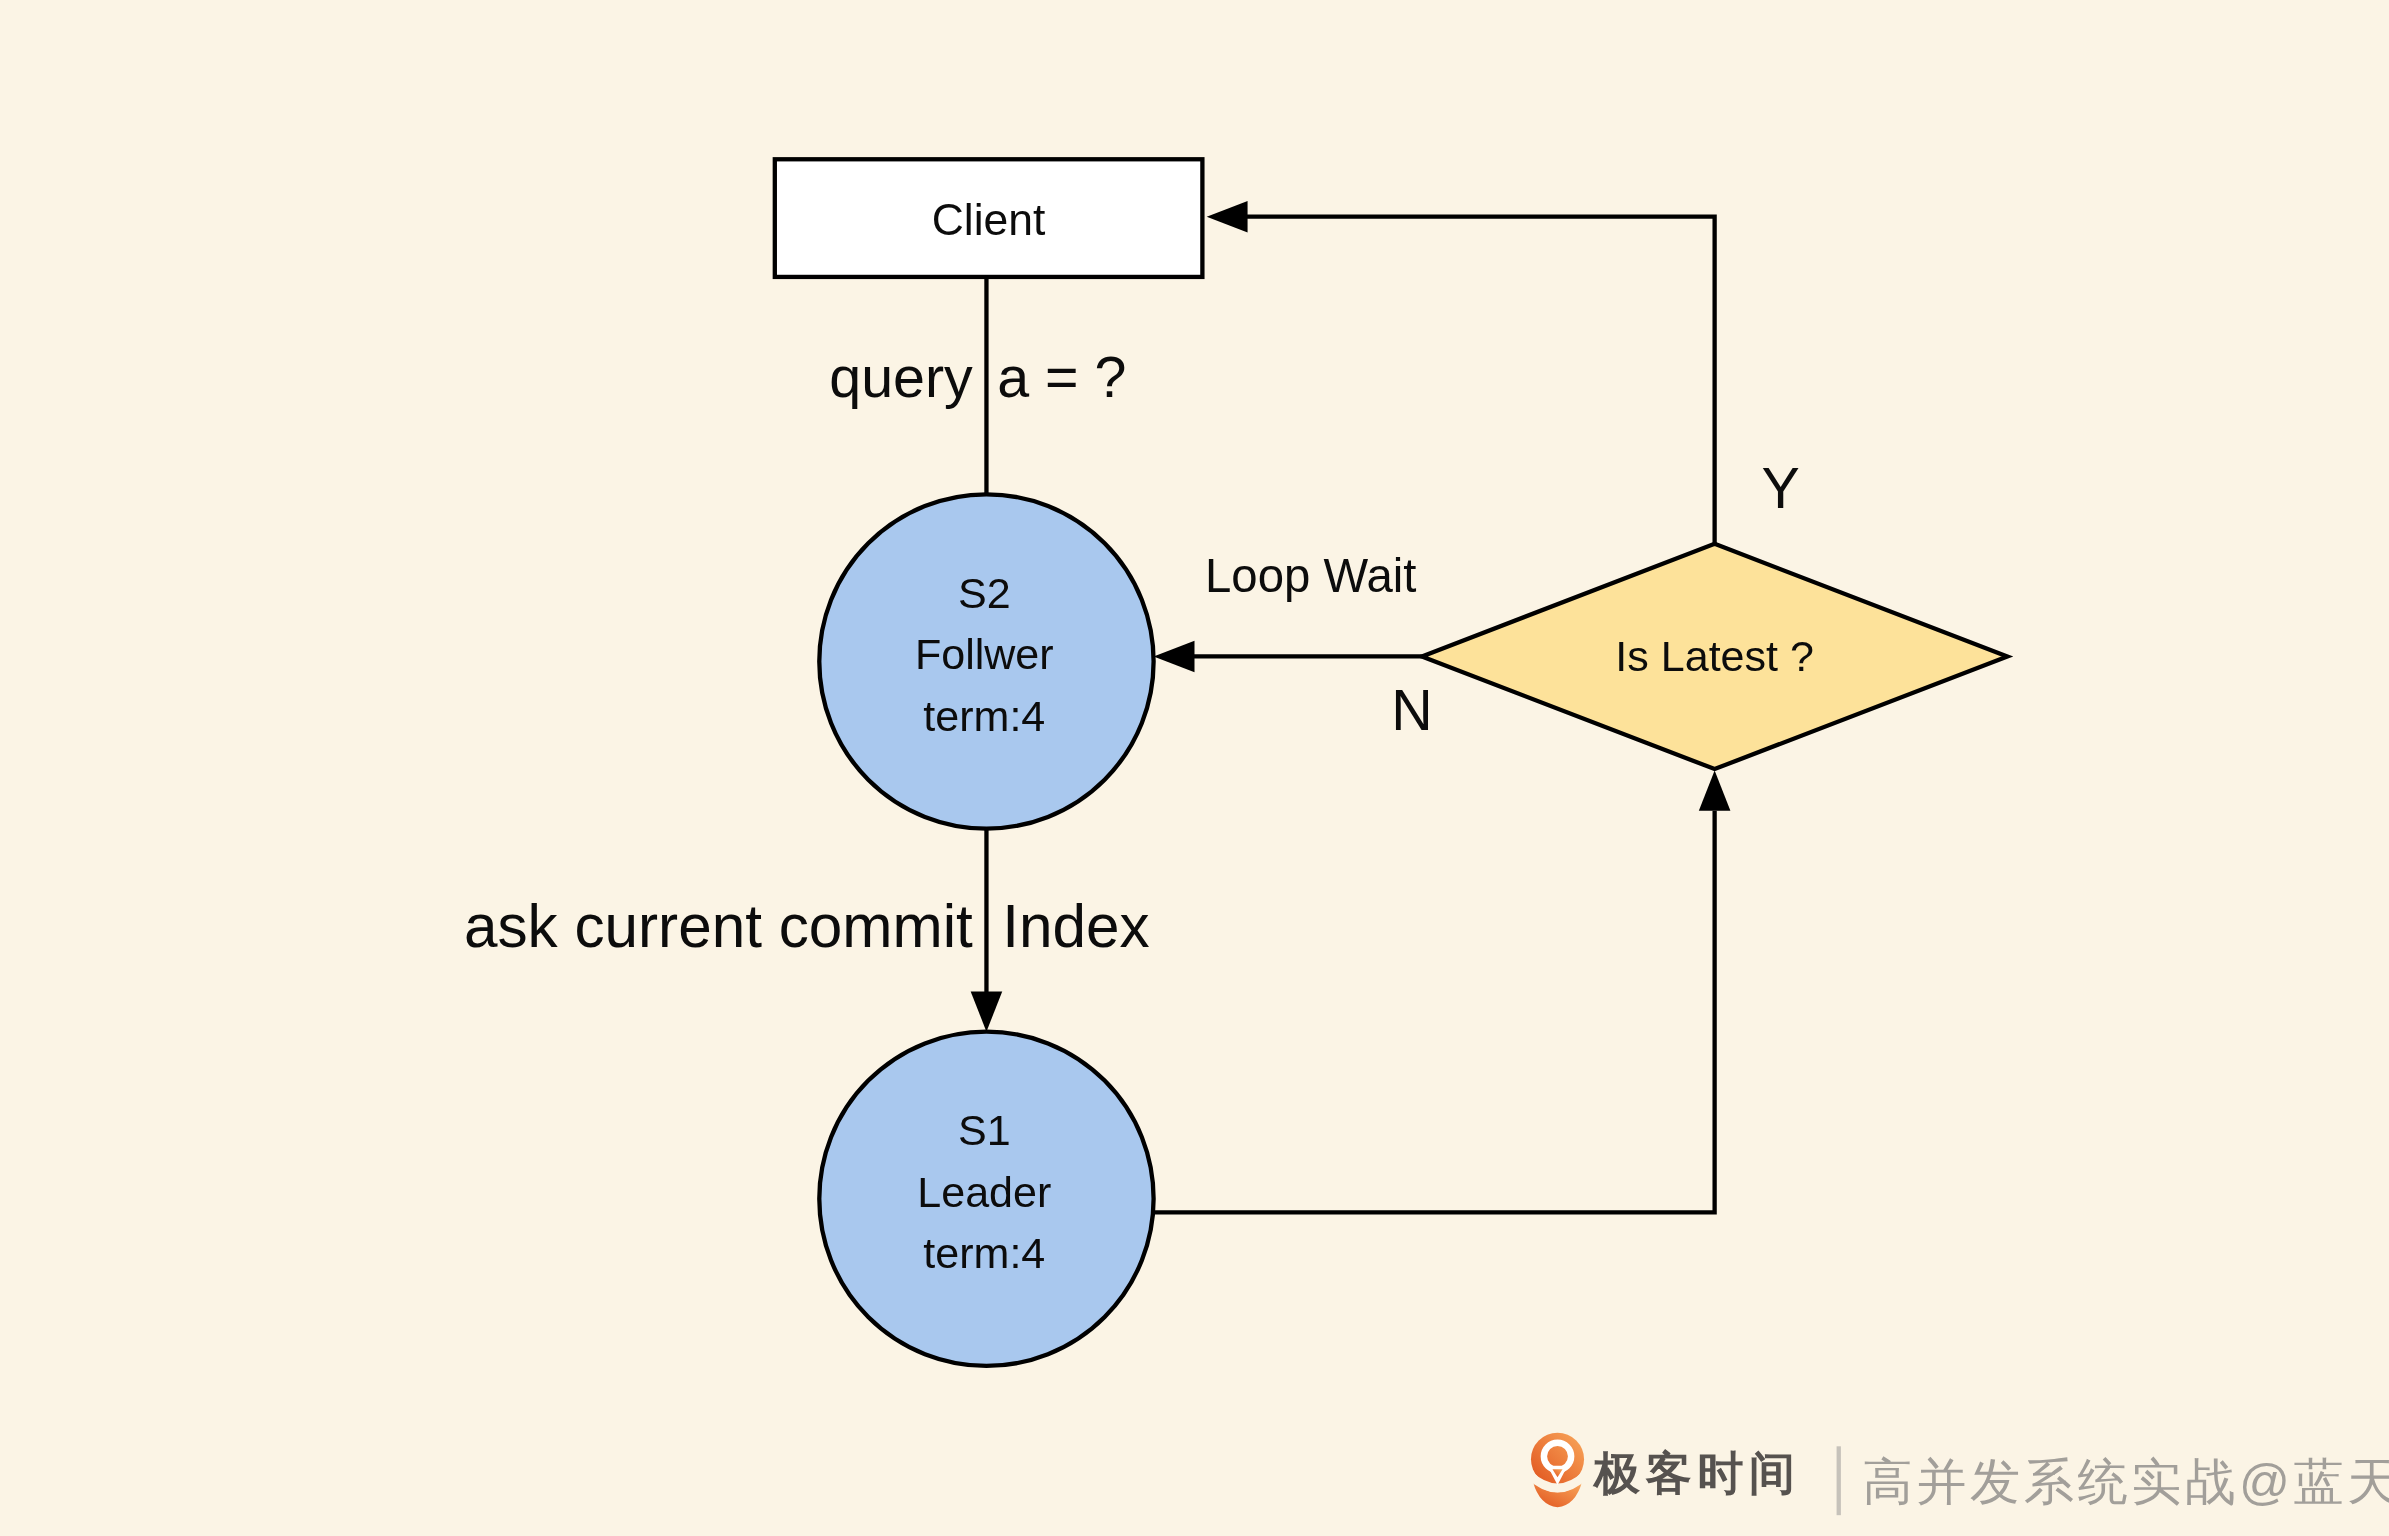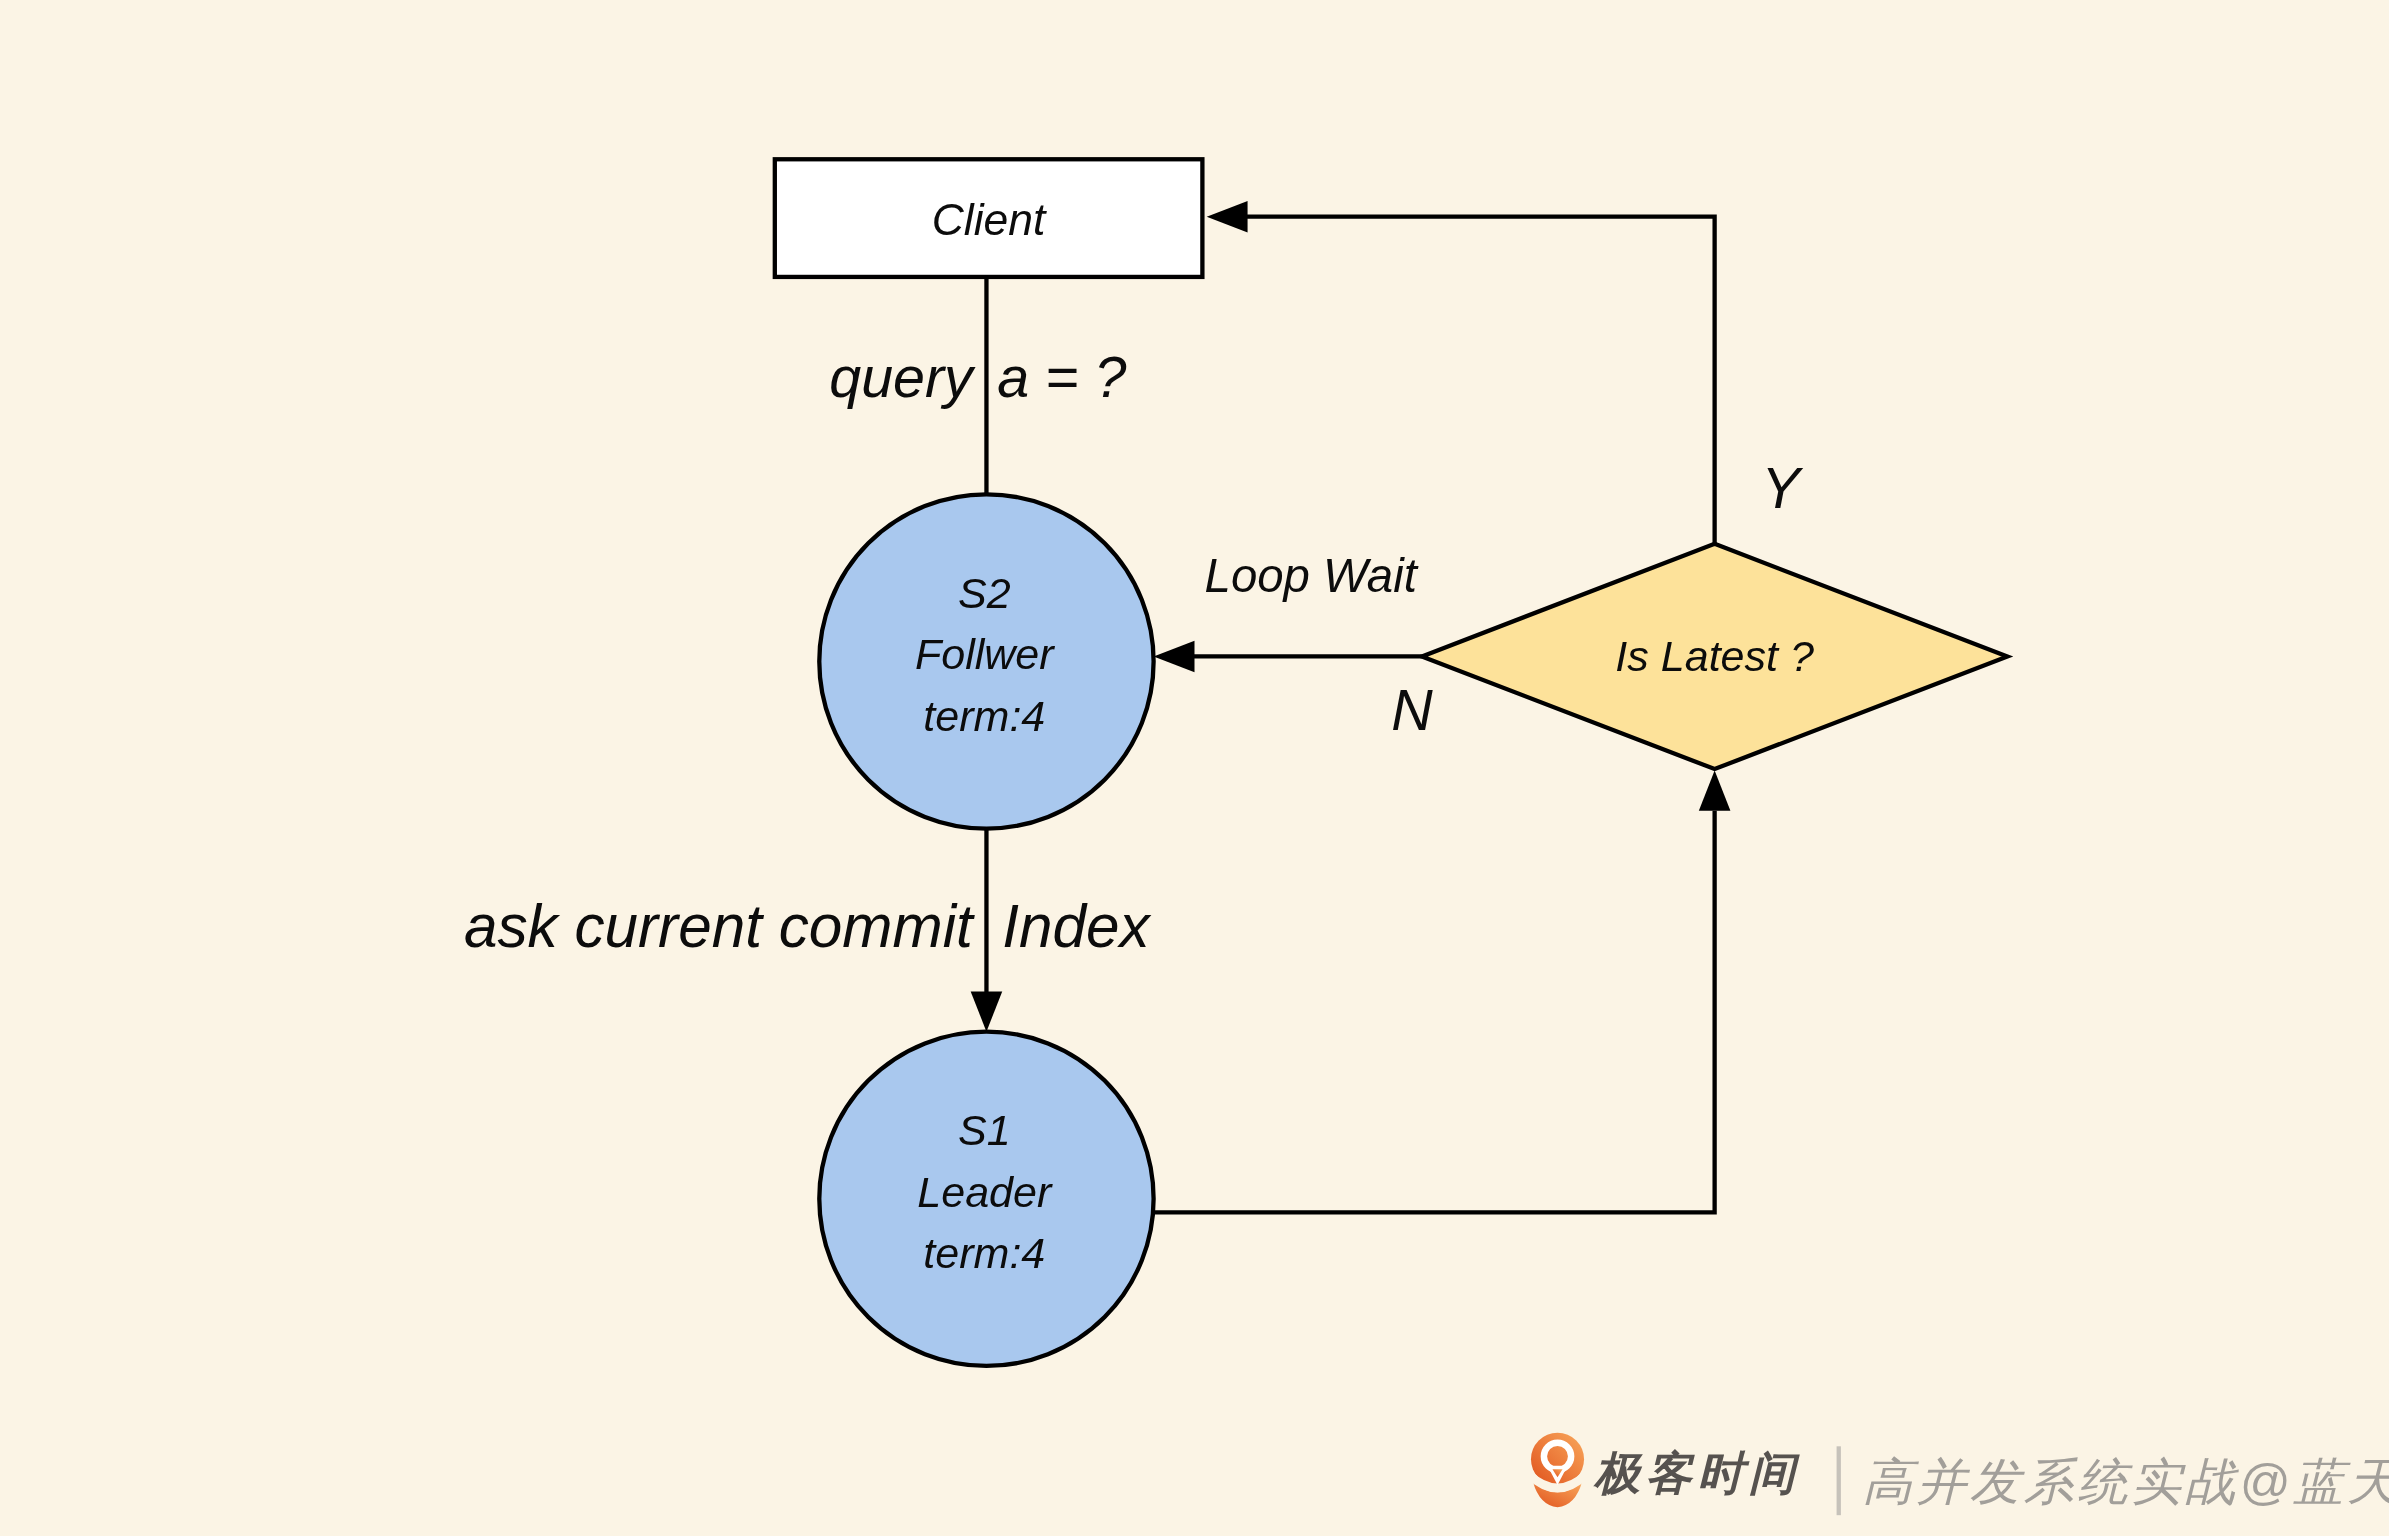--- a/index.html
+++ b/index.html
@@ -2,21 +2,20 @@
 <html style="font-size:11.5px"><head>
 <meta charset="utf-8">
 <style>
   html, body {
     margin: 0;
     padding: 0;
     background: #fbf4e5;
   }
   .stage {
     width: 100%;
-    font-style: italic;
   }
   svg {
     display: block;
     width: 100%;
     height: auto;
   }
   text {
     font-family: "Liberation Sans", "DejaVu Sans", sans-serif;
     fill: #0c0c0c;
   }

